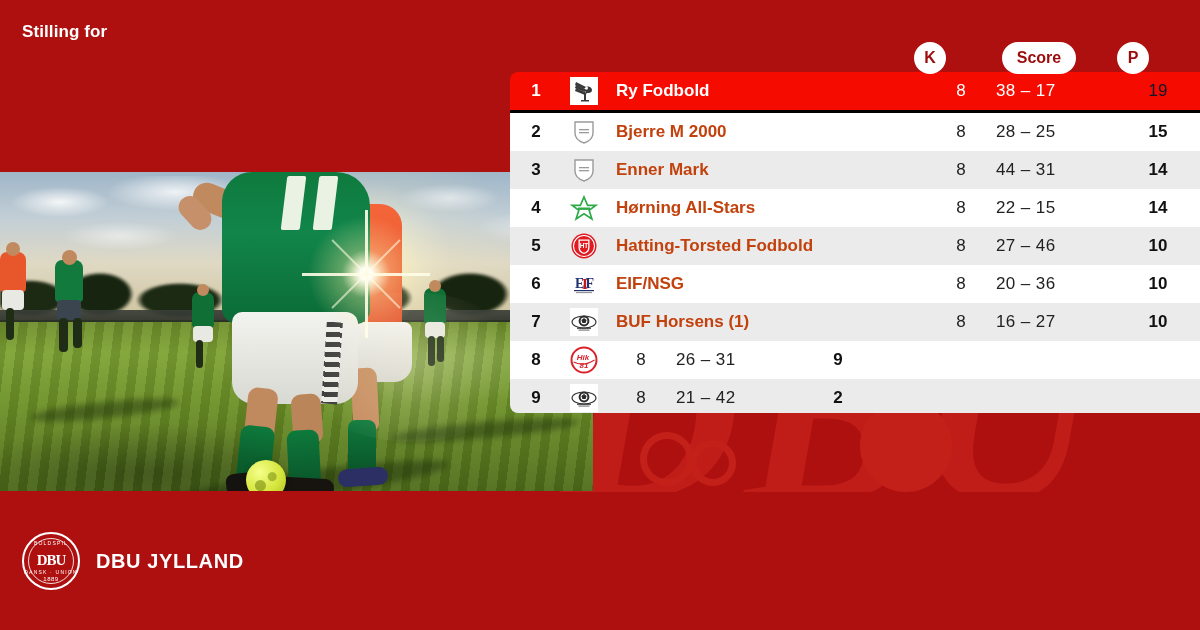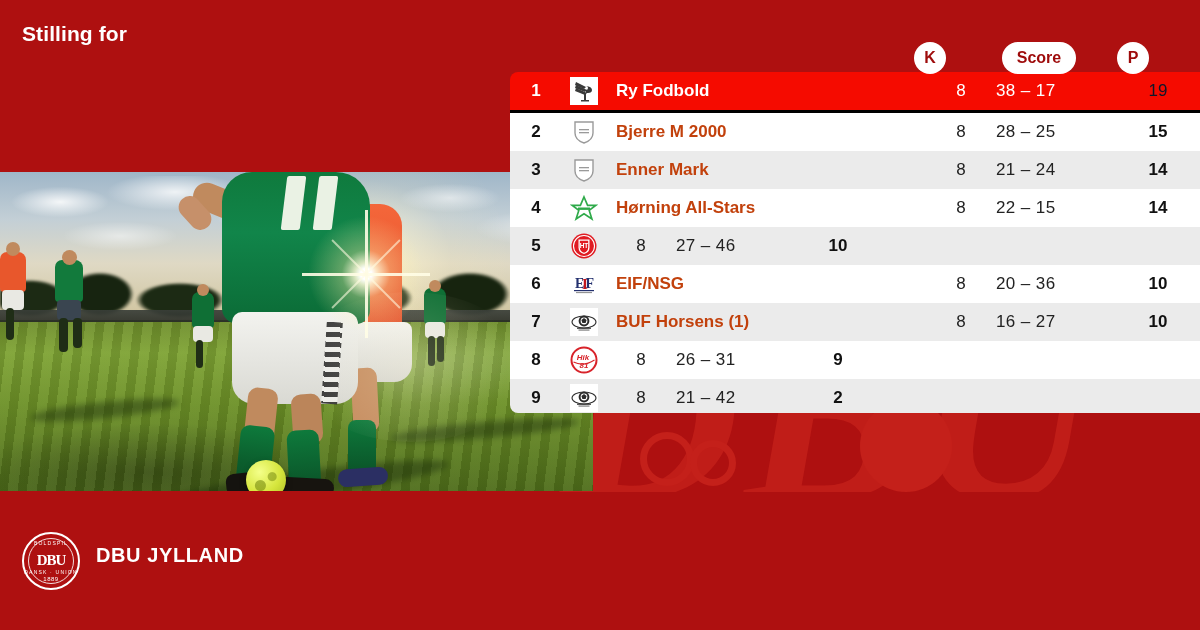--- a/index.html
+++ b/index.html
@@ -46,21 +46,21 @@
            background: none; border: 7px solid #C4201A; }
 
   
   .header {
     position: absolute;
     left: 0; top: 0; width: 1200px; height: 172px;
     z-index: 3;
   }
   .hdr-kicker {
     position: absolute; left: 22px; top: 22px;
-    color: #fff; font-size: 21px; font-weight: 700;
+    color: #fff; font-size: 17px; font-weight: 700;
     letter-spacing: .1px;
   }
   .hdr-title {
     position: absolute; left: 22px; top: 52px;
     width: 520px;
     color: #fff; font-size: 35px; font-weight: 700;
     line-height: 46px;
     letter-spacing: -.2px;
   }
 
@@ -355,21 +355,21 @@
     position: absolute; left: 0; right: 0; bottom: 6px;
     text-align: center; color: #fff; font-size: 6px; letter-spacing: .5px;
   }
   .dbu-seal .arc-top, .dbu-seal .arc-bot {
     position: absolute; left: 0; right: 0; text-align: center;
     color: #fff; font-size: 5px; letter-spacing: 1.2px;
   }
   .dbu-seal .arc-top { top: 6px; }
   .dbu-seal .arc-bot { bottom: 13px; }
   .dbu-wordmark {
-    position: absolute; left: 96px; top: 52px;
+    position: absolute; left: 96px; top: 58px;
     color: #fff; font-size: 20px; font-weight: 700; letter-spacing: .6px;
   }
 
   
   .lg { width: 28px; height: 28px; position: relative; display: block; }
   .lg-box { background: #fff; }
 </style>
 </head>
 <body>
 
@@ -496,21 +496,21 @@
       <span class="lg">
         <svg viewBox="0 0 28 28" width="28" height="28" aria-hidden="true">
           <path d="M5 4 h18 v11 q0 7 -9 10 q-9 -3 -9 -10z" fill="#fff" stroke="#9a9a9a" stroke-width="1.4"></path>
           <rect x="9" y="11" width="10" height="1.3" fill="#9a9a9a"></rect>
           <rect x="9" y="14" width="10" height="1.3" fill="#9a9a9a"></rect>
         </svg>
       </span>
     </div>
     <div class="c-team">Enner Mark</div>
     <div class="c-k">8</div>
-    <div class="c-score">21 – 24</div>
+    <div class="c-score">44 – 31</div>
     <div class="c-p">14</div>
   </div>
 
   <div class="row even">
     <div class="c-pos">4</div>
     <div class="c-logo">
       <span class="lg">
         <svg viewBox="0 0 28 28" width="28" height="28" aria-hidden="true">
           <path d="M14 3 L17.6 11.3 L26 11.3 L19.2 16.4 L21.9 25 L14 19.8 L6.1 25 L8.8 16.4 L2 11.3 L10.4 11.3 Z" fill="none" stroke="#2faa4a" stroke-width="1.7"></path>
           <rect x="8" y="13.5" width="12" height="2.4" fill="#2faa4a"></rect>
@@ -529,20 +529,21 @@
       <span class="lg">
         <svg viewBox="0 0 28 28" width="28" height="28" aria-hidden="true">
           <circle cx="14" cy="14" r="12.5" fill="#e01b22"></circle>
           <circle cx="14" cy="14" r="10.5" fill="none" stroke="#fff" stroke-width="1.1"></circle>
           <path d="M8.5 7.5 h11 v8 q0 5 -5.5 6.6 q-5.5 -1.6 -5.5 -6.6z" fill="#fff"></path>
           <path d="M9.8 8.8 h8.4 v6.8 q0 3.9 -4.2 5.2 q-4.2 -1.3 -4.2 -5.2z" fill="#e01b22"></path>
           <text x="14" y="16" font-family="Liberation Sans, sans-serif" font-size="6.5" font-weight="700" fill="#fff" text-anchor="middle">HT</text>
         </svg>
       </span>
     </div>
+    <div class="c-team">Hatting-Torsted Fodbold</div>
     <div class="c-k">8</div>
     <div class="c-score">27 – 46</div>
     <div class="c-p">10</div>
   </div>
 
   <div class="row even">
     <div class="c-pos">6</div>
     <div class="c-logo">
       <span class="lg">
         <svg viewBox="0 0 28 28" width="28" height="28" aria-hidden="true">

